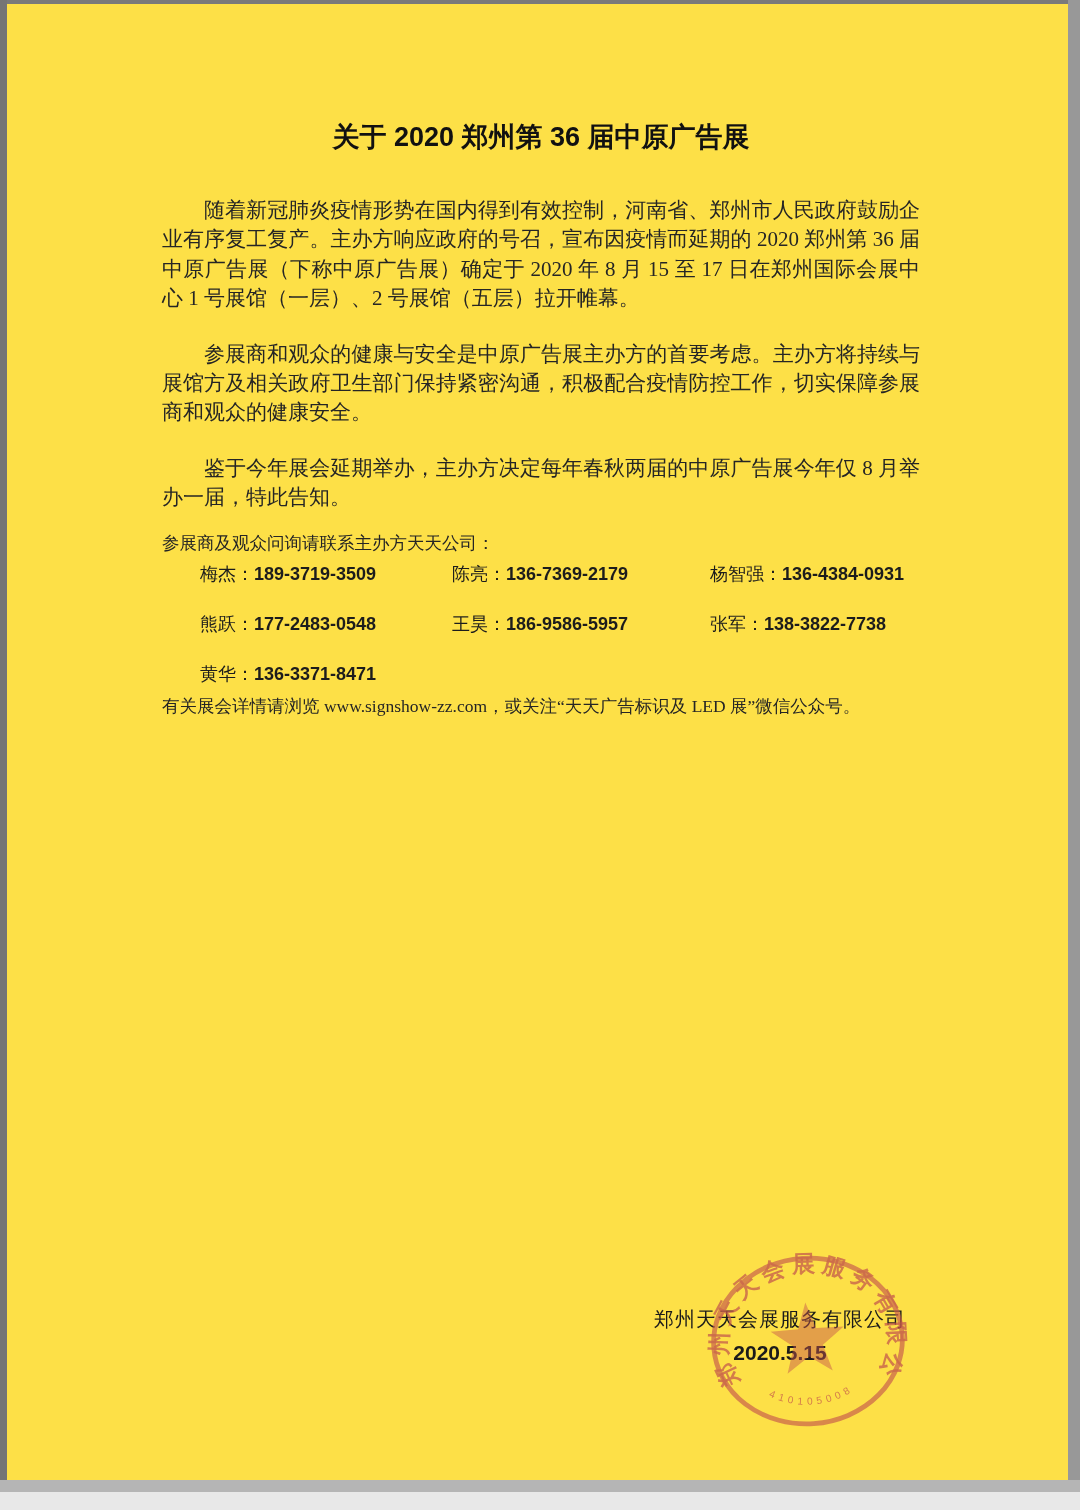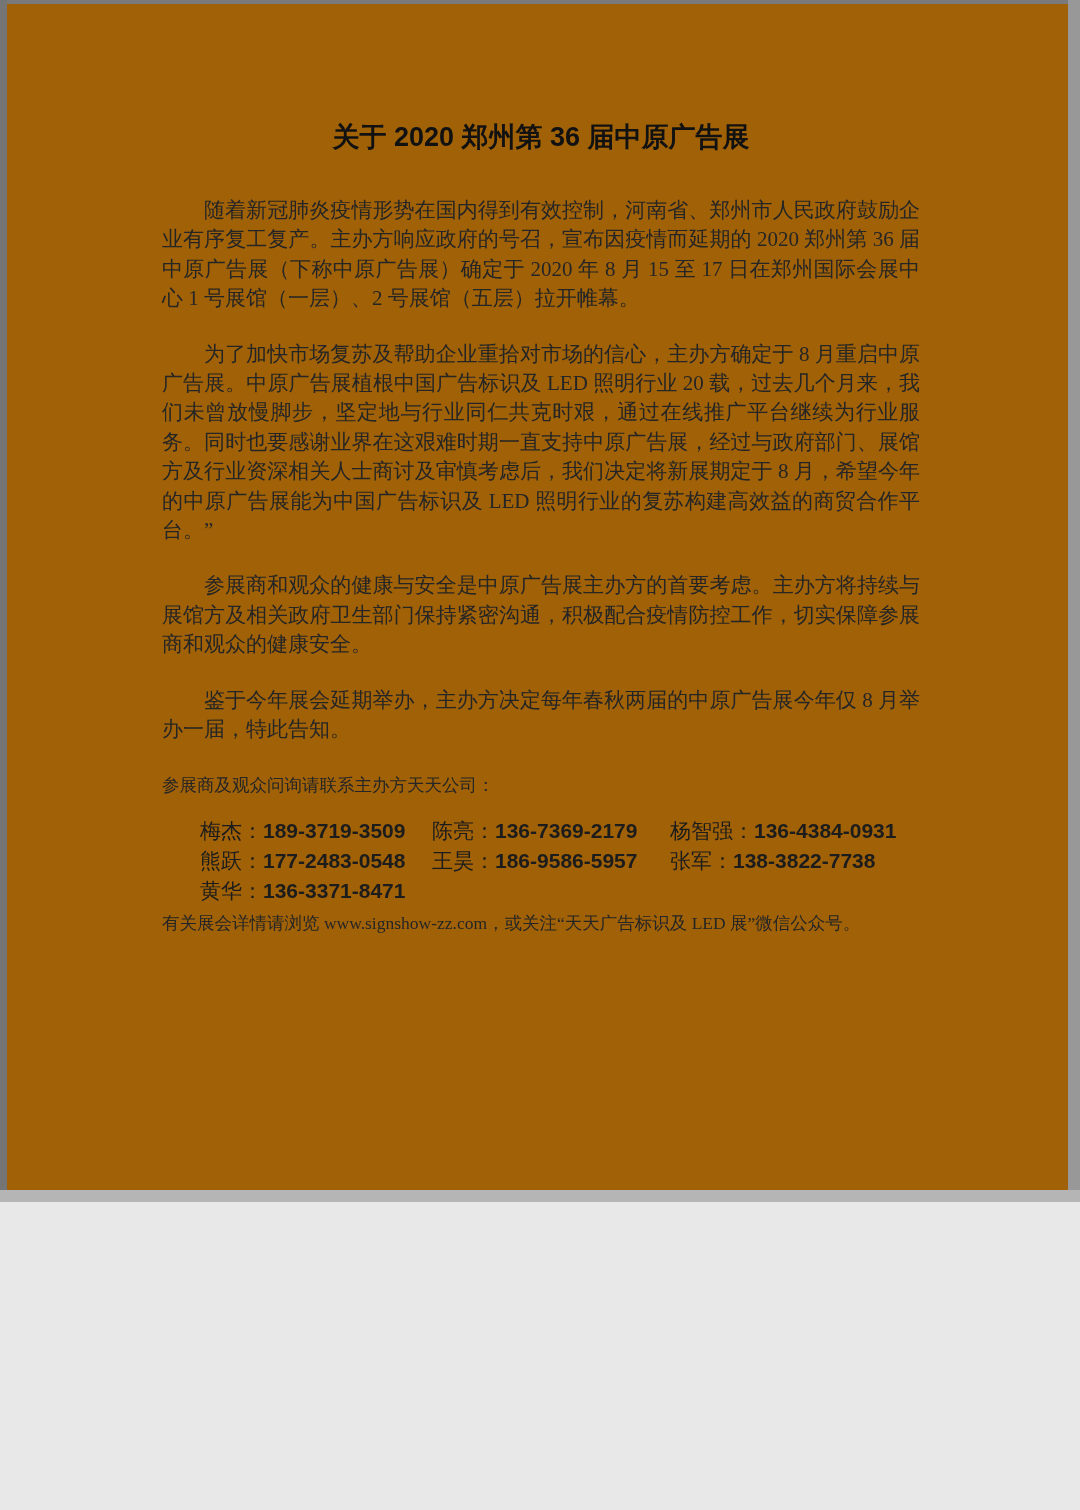--- a/index.html
+++ b/index.html
@@ -1,19 +1,19 @@
 <!DOCTYPE html>
 <html><head>
 <meta charset="utf-8">
 <style>
   html,body { margin:0; padding:0; background:#e8e8e8; }
   .page {
     position:relative;
-    width:1080px; height:1202px;
-    background:#a16207;
+    width:1080px; height:1492px;
+    background:#fde047;
     overflow:hidden;
     font-family:"Liberation Serif","DejaVu Serif",serif;
     color:#212121;
   }
   
   .edge { position:absolute; }
   .edge-top    { left:0; top:0; width:1080px; height:4px;  background:#7a7a7a; }
   .edge-left   { left:0; top:0; width:7px;  height:1510px; background:#757575; }
   .edge-right  { right:0; top:0; width:12px; height:1510px; background:#989898; }
   .edge-bottom { left:0; bottom:0; width:1080px; height:12px; background:#b5b5b5; }
@@ -29,27 +29,28 @@
 
   p.body {
     margin:26px 0 0 0;
     font-size:21px; line-height:29.4px;
     text-indent:2em; text-align:justify;
     color:#252525;
   }
   p.body.first { margin-top:40px; }
 
   .contact-intro {
-    margin-top:26px; font-size:17.5px; line-height:29.4px; color:#252525;
+    margin-top:16px; font-size:17.5px; line-height:29.4px; color:#252525;
   }
   .contact-grid {
-    margin-top:16px; padding-left:38px;
+    margin-top:1px; padding-left:38px;
     display:grid; grid-template-columns:232px 238px auto;
-    font-size:21px; line-height:30px; color:#1c1c1c;
+    font-size:18px; line-height:30px; color:#1c1c1c;
     font-family:"Liberation Sans","DejaVu Sans",sans-serif;
+    gap:20px;
   }
   .contact-cell { white-space:nowrap; font-weight:bold; }
   .contact-cell .cname { font-family:"Liberation Serif","DejaVu Serif",serif; font-weight:normal; }
   .footer-note {
     margin-top:3px; font-size:17.5px; line-height:29.4px; color:#252525;
   }
 
   .signature {
     position:absolute; left:640px; top:1305px; width:280px;
     text-align:center; color:#1b1b1b;
@@ -76,21 +77,20 @@
 <div class="page">
   <div class="edge edge-top"></div>
   <div class="edge edge-left"></div>
   <div class="edge edge-right"></div>
   <div class="edge edge-bottom"></div>
 
   <div class="content">
     <h1 class="doc-title">关于 2020 郑州第 36 届中原广告展</h1>
 
     <p class="body first">随着新冠肺炎疫情形势在国内得到有效控制，河南省、郑州市人民政府鼓励企业有序复工复产。主办方响应政府的号召，宣布因疫情而延期的 2020 郑州第 36 届中原广告展（下称中原广告展）确定于 2020 年 8 月 15 至 17 日在郑州国际会展中心 1 号展馆（一层）、2 号展馆（五层）拉开帷幕。</p>
-    <p class="body">为了加快市场复苏及帮助企业重拾对市场的信心，主办方确定于 8 月重启中原广告展。中原广告展植根中国广告标识及 LED 照明行业 20 载，过去几个月来，我们未曾放慢脚步，坚定地与行业同仁共克时艰，通过在线推广平台继续为行业服务。同时也要感谢业界在这艰难时期一直支持中原广告展，经过与政府部门、展馆方及行业资深相关人士商讨及审慎考虑后，我们决定将新展期定于 8 月，希望今年的中原广告展能为中国广告标识及 LED 照明行业的复苏构建高效益的商贸合作平台。”</p>
     <p class="body">参展商和观众的健康与安全是中原广告展主办方的首要考虑。主办方将持续与展馆方及相关政府卫生部门保持紧密沟通，积极配合疫情防控工作，切实保障参展商和观众的健康安全。</p>
     <p class="body">鉴于今年展会延期举办，主办方决定每年春秋两届的中原广告展今年仅 8 月举办一届，特此告知。</p>
 
     <div class="contact-intro">参展商及观众问询请联系主办方天天公司：</div>
 
     <div class="contact-grid">
       <div class="contact-cell"><span class="cname">梅杰</span><span class="cname">：</span><span>189-3719-3509</span></div>
       <div class="contact-cell"><span class="cname">陈亮</span><span class="cname">：</span><span>136-7369-2179</span></div>
       <div class="contact-cell"><span class="cname">杨智强</span><span class="cname">：</span><span>136-4384-0931</span></div>
       <div class="contact-cell"><span class="cname">熊跃</span><span class="cname">：</span><span>177-2483-0548</span></div>

